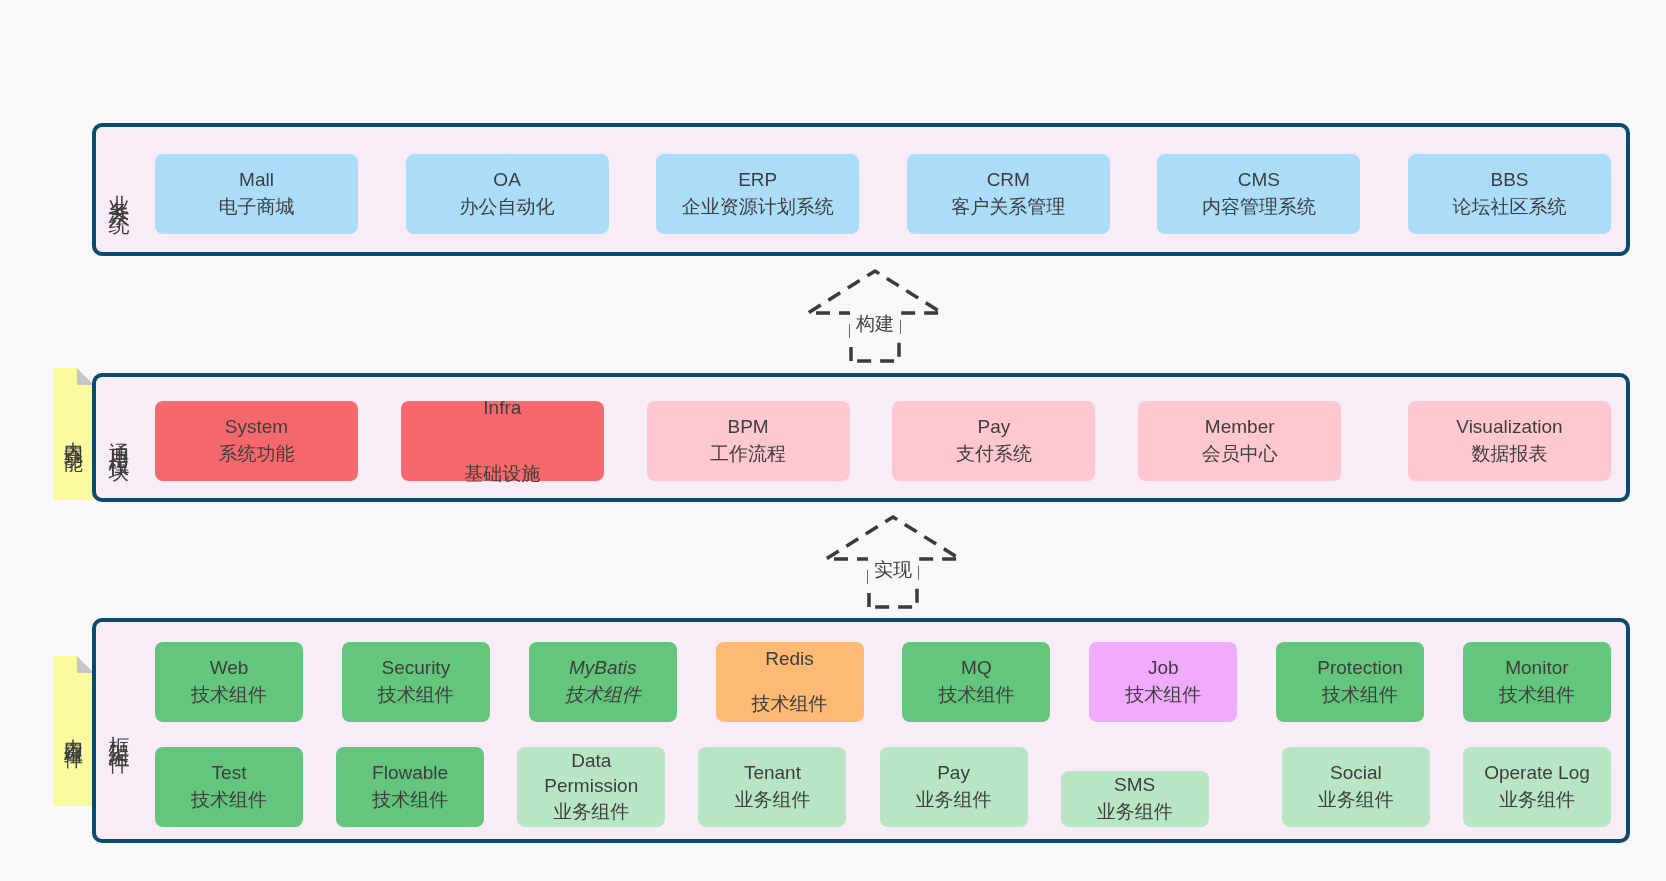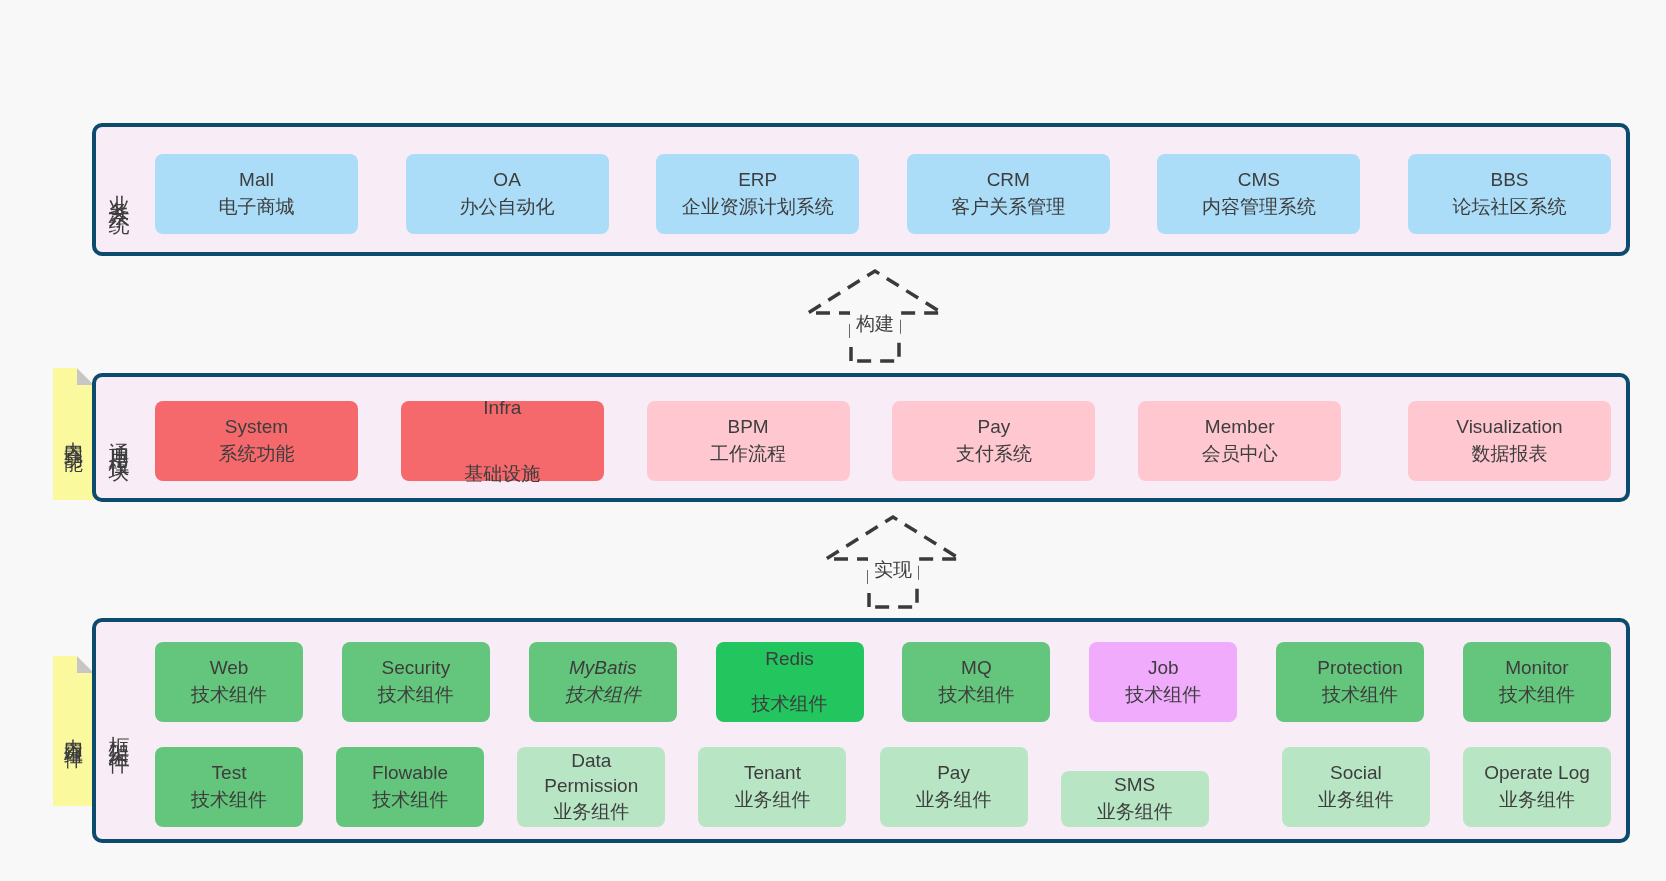--- a/index.html
+++ b/index.html
@@ -188,21 +188,21 @@
       <div>技术组件</div>
     </div>
     <div class="box" style="background: rgb(100, 197, 124);">
       <div>Security</div>
       <div>技术组件</div>
     </div>
     <div class="box" style="background: rgb(100, 197, 124); font-style: italic;">
       <div>MyBatis</div>
       <div>技术组件</div>
     </div>
-    <div class="box" style="background: #22c55e; gap: 20px;">
+    <div class="box" style="background: #fdba74; gap: 20px;">
       <div>Redis</div>
       <div>技术组件</div>
     </div>
     <div class="box" style="background: rgb(100, 197, 124);">
       <div>MQ</div>
       <div>技术组件</div>
     </div>
     <div class="box" style="background: #f0abfc;">
       <div>Job</div>
       <div>技术组件</div>

